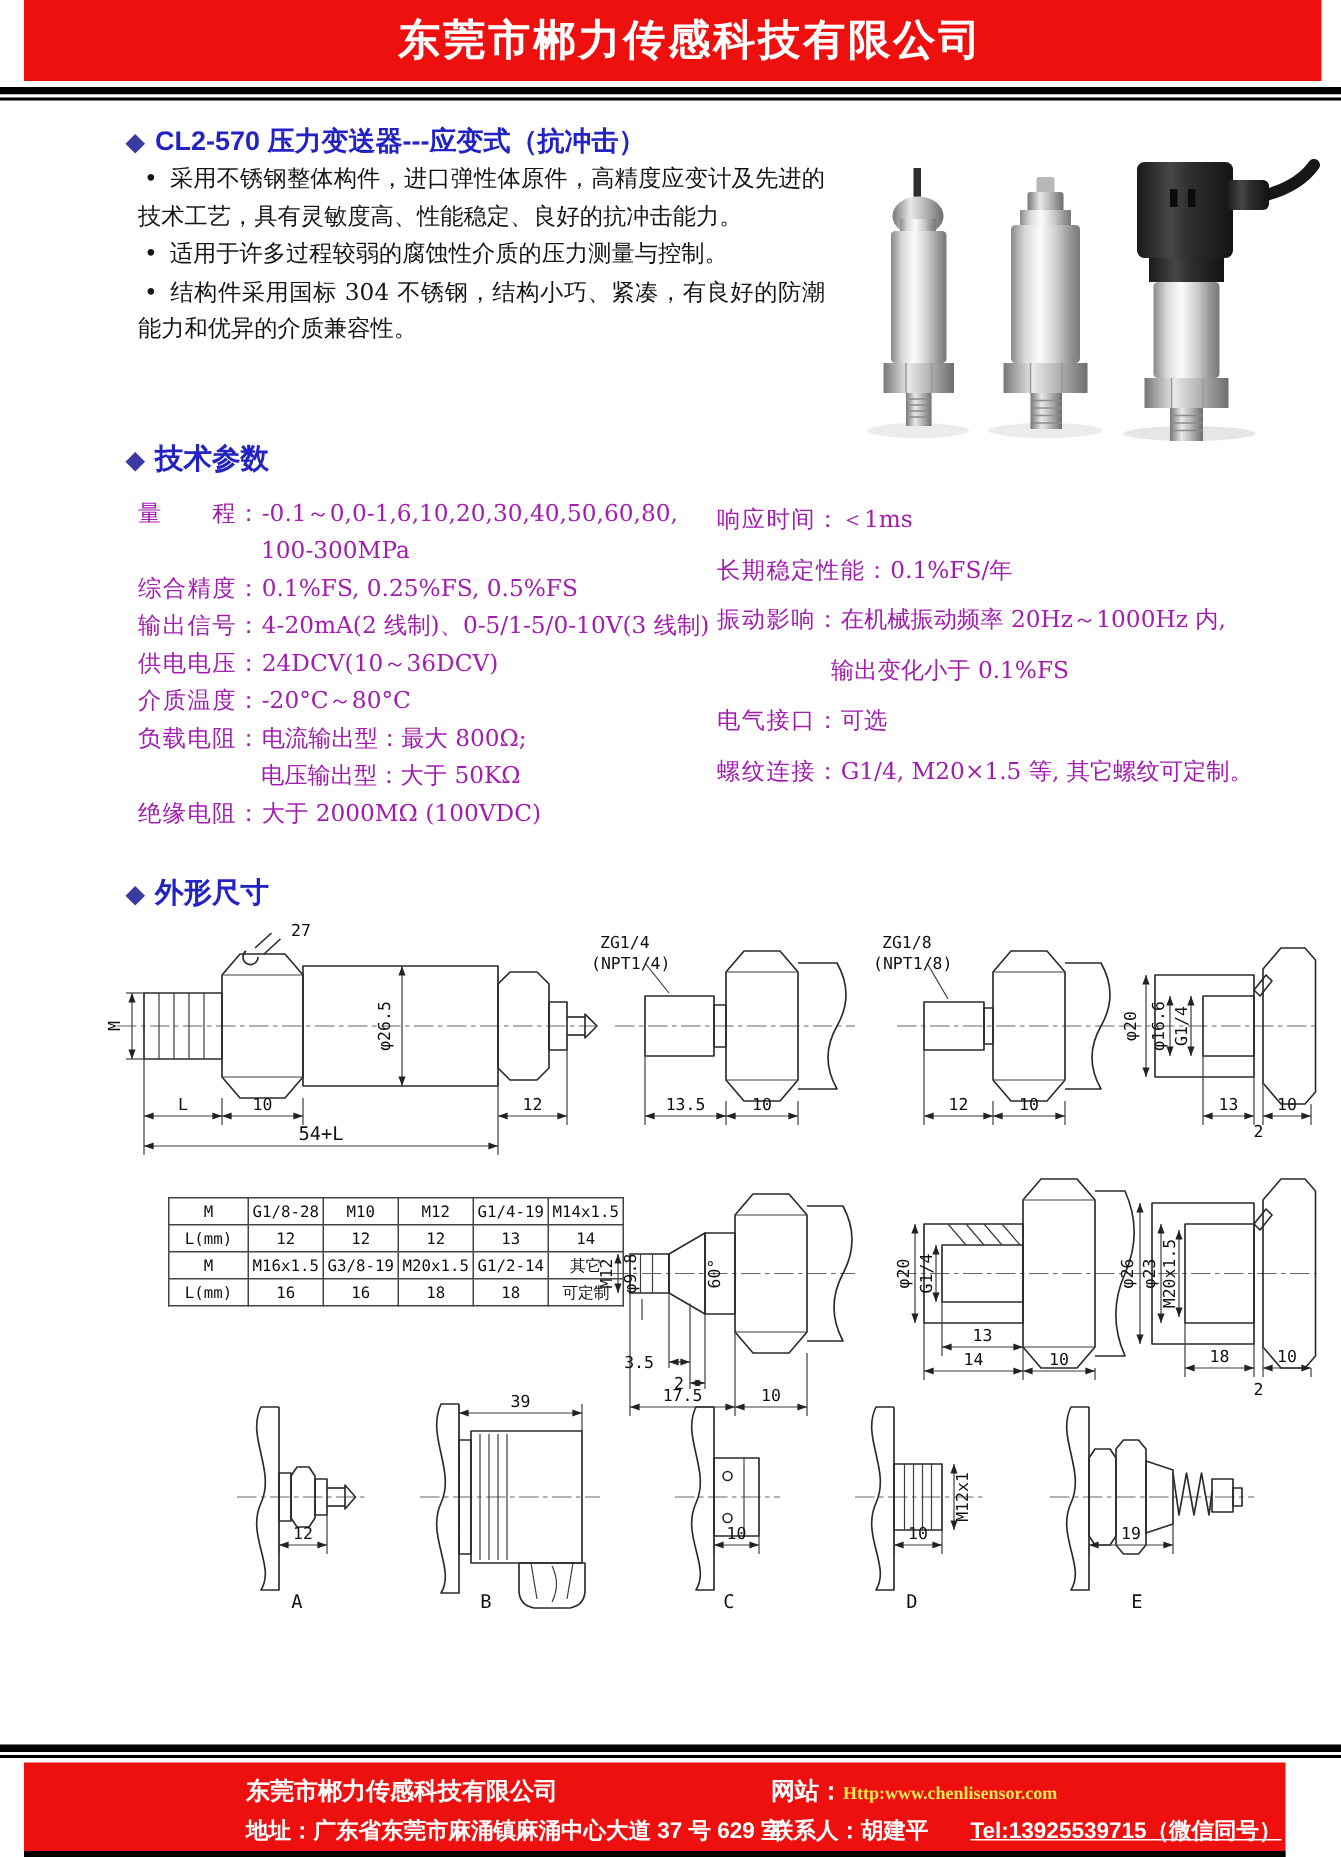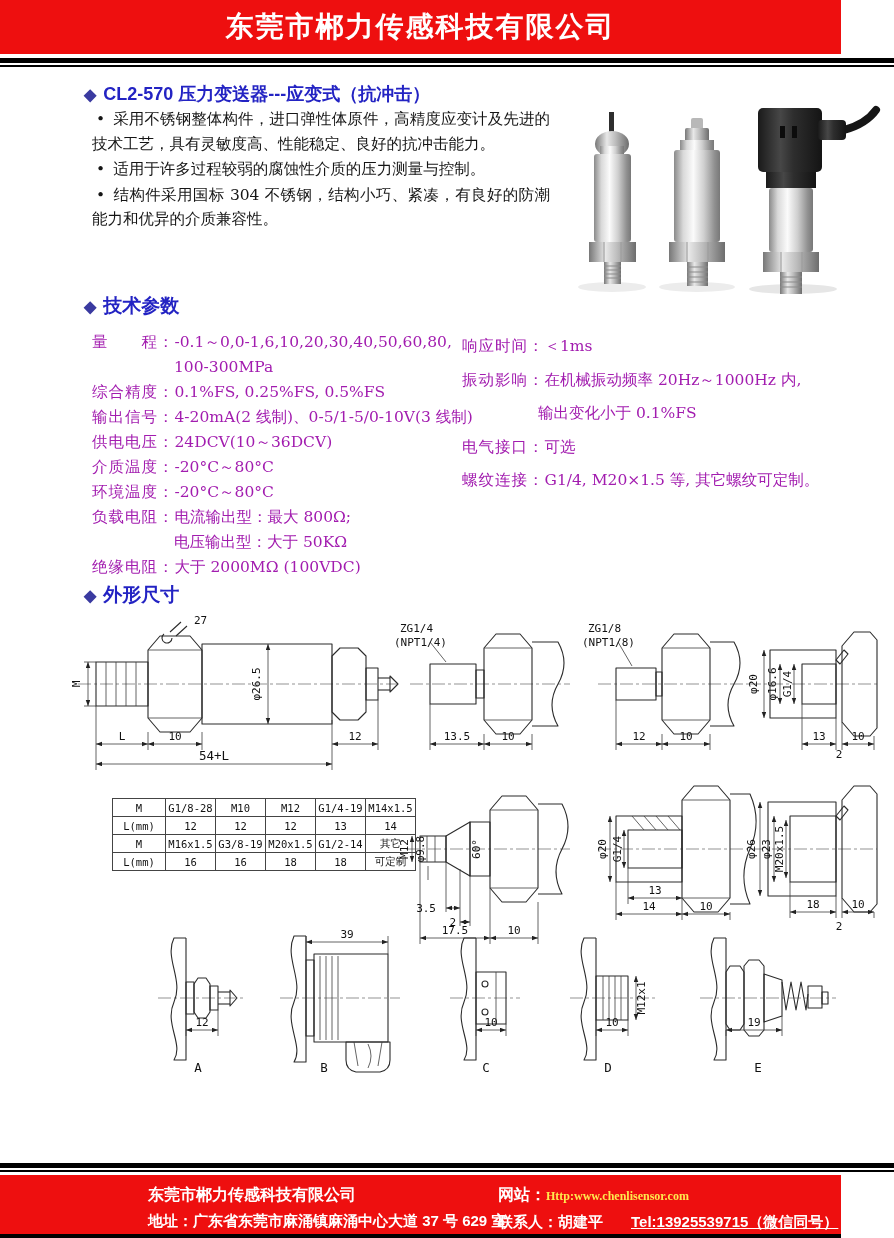--- a/index.html
+++ b/index.html
@@ -1,19 +1,19 @@
 <!DOCTYPE html>
 <html><head>
 <meta charset="utf-8">
 <style>
   html,body{margin:0;padding:0;background:#e8e8e8;}
   .page{position:relative;width:894px;height:1238px;background:#ffffff;margin:0 auto;
         font-family:"Liberation Sans",sans-serif;overflow:hidden;}
   
-  .band{position:absolute;left:0;width:841px;background:#ee0f0f;}
+  .band{position:absolute;left:16px;width:841px;background:#ee0f0f;padding-left:24px;}
   .band-top{top:0;height:54px;}
   .band-top .co{width:100%;text-align:center;color:#fff;font-size:28px;font-weight:bold;
                 letter-spacing:2px;line-height:54px;}
   .rule{position:absolute;left:0;width:894px;}
   .rule .thick{height:5px;background:#000;}
   .rule .gap{height:2px;background:#fff;}
   .rule .thin{height:2px;background:#000;}
   .rule-top{top:58px;}
   .rule-bottom{top:1163px;}
   .band-bottom{top:1175px;height:63px;border-bottom:4px solid #000;box-sizing:border-box;}
@@ -36,21 +36,21 @@
            color:#151515;}
   .bullets p{margin:0 0 1px 0;line-height:24.5px;text-align:justify;}
   .blt{margin:0 8px 0 4px;}
   
   .photo{position:absolute;left:552px;top:96px;}
   
   .specs{position:absolute;font-family:"DejaVu Serif","Liberation Serif",serif;
          font-size:15.5px;color:#a21caf;white-space:nowrap;}
   .specs-l{left:92px;top:330px;}
   .specs-l .row{line-height:25px;}
-  .specs-r{left:462px;top:330px;}
+  .specs-r{left:478px;top:330px;}
   .specs-r .row{line-height:33.5px;}
   .row .sl{letter-spacing:1px;}
   .row.ind .sv{margin-left:82px;text-align:center;}
   .specs-r .row.ind .sv{margin-left:76px;}
   
   .drw{position:absolute;left:58px;top:604px;}
   .ln{stroke:#2b2b2b;stroke-width:1.1;fill:none;stroke-linejoin:round;}
   .thin{stroke:#3c3c3c;stroke-width:0.8;fill:none;}
   .cl{stroke:#666;stroke-width:0.7;fill:none;stroke-dasharray:13 3 3 3;}
   .dim{font-family:"DejaVu Sans Mono","Liberation Mono",monospace;font-size:11px;fill:#111;}
@@ -170,28 +170,28 @@
     <span class="dia">◆</span><span>技术参数</span>
   </div>
 
   <div class="specs specs-l">
     <div class="row"><span class="sl">量　　程：</span><span class="sv">-0.1～0,0-1,6,10,20,30,40,50,60,80,</span></div>
     <div class="row ind"><span class="sl"></span><span class="sv">100-300MPa</span></div>
     <div class="row"><span class="sl">综合精度：</span><span class="sv">0.1%FS, 0.25%FS, 0.5%FS</span></div>
     <div class="row"><span class="sl">输出信号：</span><span class="sv">4-20mA(2 线制)、0-5/1-5/0-10V(3 线制)</span></div>
     <div class="row"><span class="sl">供电电压：</span><span class="sv">24DCV(10～36DCV)</span></div>
     <div class="row"><span class="sl">介质温度：</span><span class="sv">-20°C～80°C</span></div>
-    <div class="row"><span class="sl">环境温度：</span><span class="sv">-20°C～80°C</span></div>
     <div class="row"><span class="sl">负载电阻：</span><span class="sv">电流输出型：最大 800Ω;</span></div>
     <div class="row ind"><span class="sl"></span><span class="sv">电压输出型：大于 50KΩ</span></div>
     <div class="row"><span class="sl">绝缘电阻：</span><span class="sv">大于 2000MΩ (100VDC)</span></div>
   </div>
 
   <div class="specs specs-r">
     <div class="row"><span class="sl">响应时间：</span><span class="sv">＜1ms</span></div>
+    <div class="row"><span class="sl">长期稳定性能：</span><span class="sv">0.1%FS/年</span></div>
     <div class="row"><span class="sl">振动影响：</span><span class="sv">在机械振动频率 20Hz～1000Hz 内,</span></div>
     <div class="row ind"><span class="sl"></span><span class="sv">输出变化小于 0.1%FS</span></div>
     <div class="row"><span class="sl">电气接口：</span><span class="sv">可选</span></div>
     <div class="row"><span class="sl">螺纹连接：</span><span class="sv">G1/4, M20×1.5 等, 其它螺纹可定制。</span></div>
   </div>
 
   <div class="hd hd-dim">
     <span class="dia">◆</span><span>外形尺寸</span>
   </div>
 

